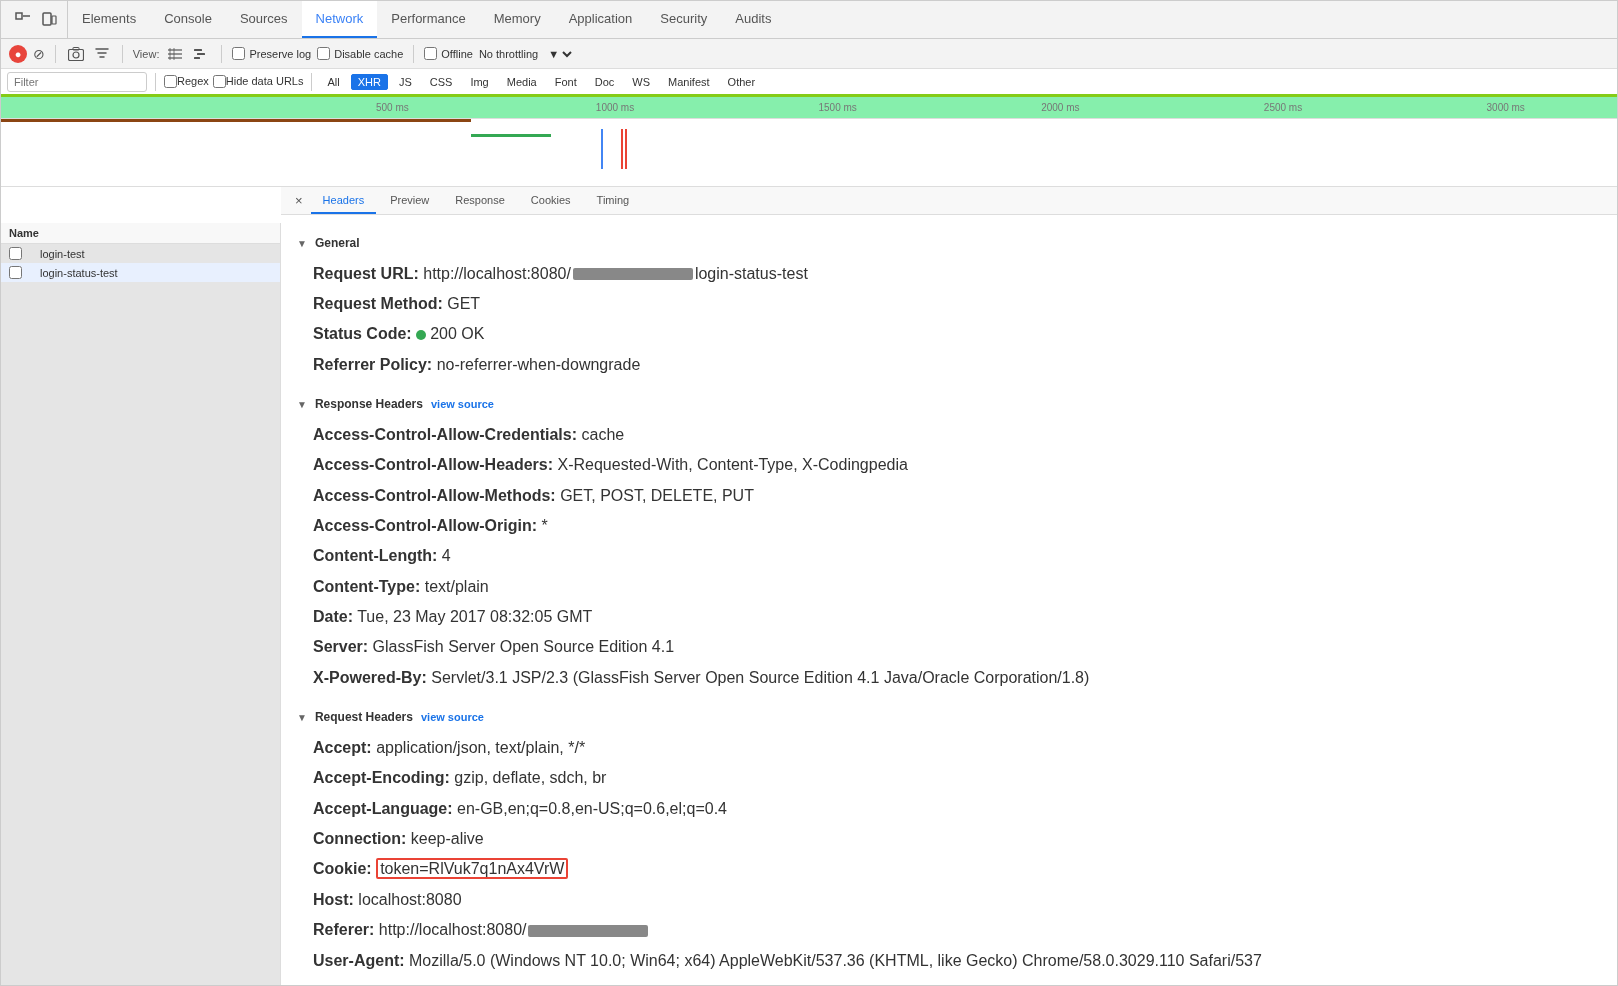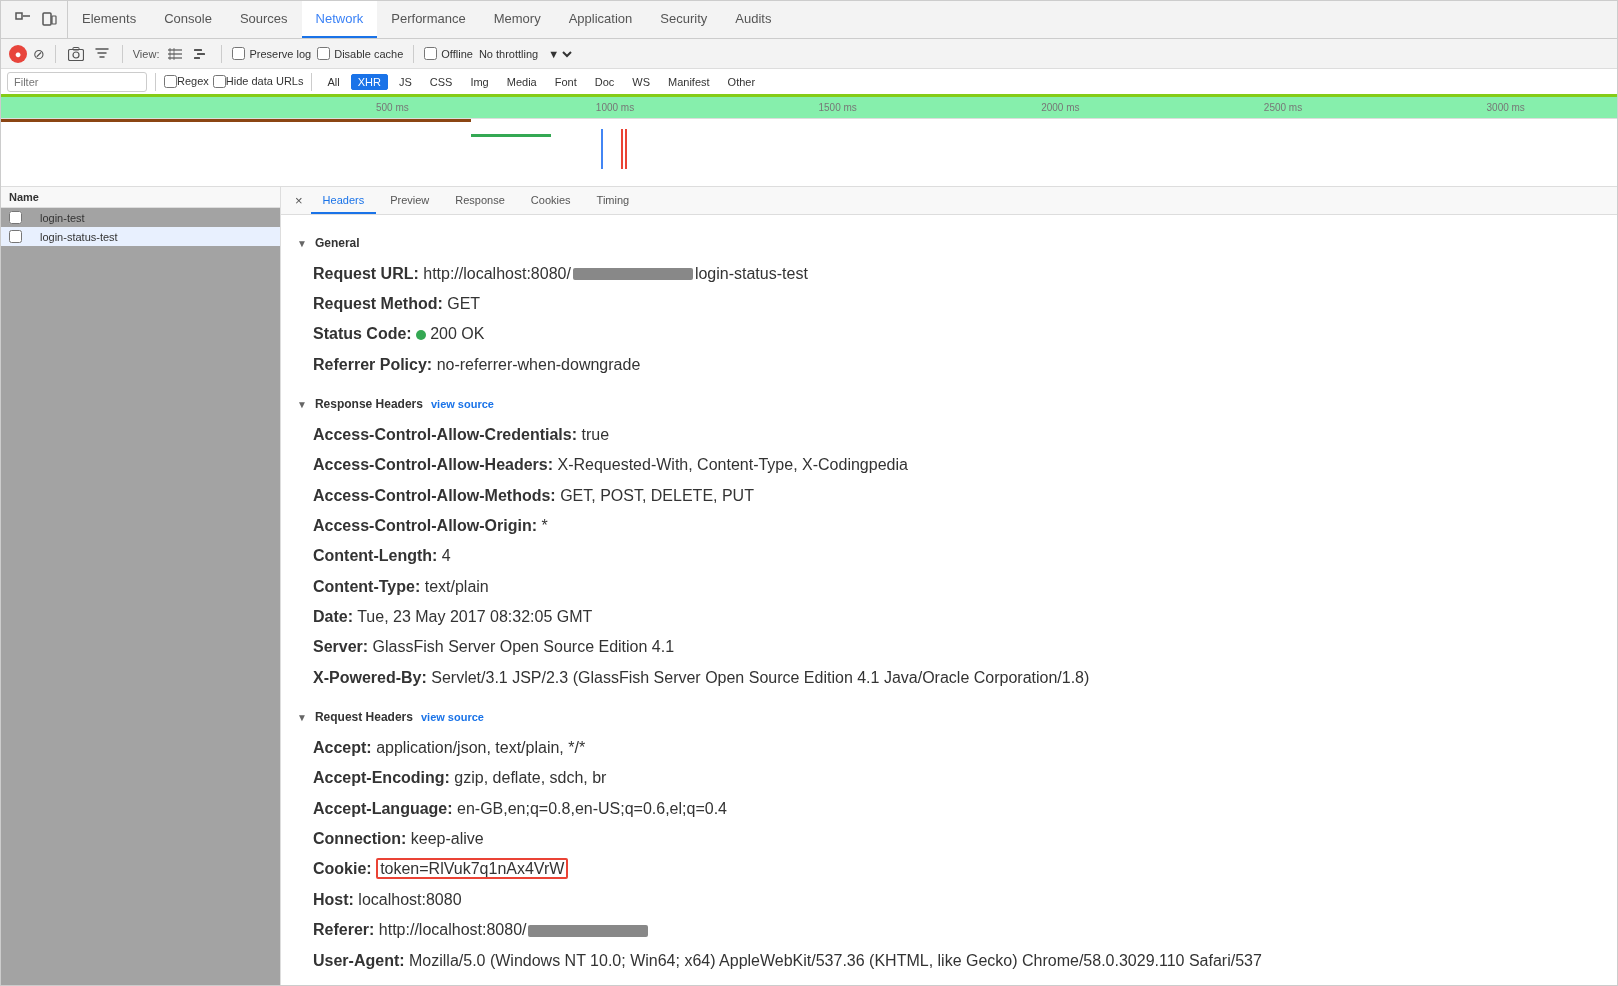--- a/index.html
+++ b/index.html
@@ -236,22 +236,23 @@
       overflow: hidden;
     }
 
     
     .requests-panel {
       width: 280px;
       min-width: 280px;
       border-right: 1px solid #ddd;
       display: flex;
       flex-direction: column;
-      background: #a3a3a3;
+      background: #e5e5e5;
       overflow-y: auto;
+      margin-top: 36px;
     }
     .requests-header {
       padding: 4px 8px;
       font-size: 11px;
       font-weight: bold;
       color: #333;
       background: #f8f8f8;
       border-bottom: 1px solid #ddd;
     }
     .request-item {
@@ -556,21 +557,21 @@
         </div>
 
         <div class="section-header" style="margin-top:14px;">
           <span class="triangle">▼</span>
           <span>Response Headers</span>
           <a class="section-link">view source</a>
         </div>
 
         <div class="detail-row">
           <span class="key">Access-Control-Allow-Credentials:</span>
-          <span class="val"> <span>true</span></span>
+          <span class="val"> <span>cache</span></span>
         </div>
         <div class="detail-row">
           <span class="key">Access-Control-Allow-Headers:</span>
           <span class="val"> <span>X-Requested-With, Content-Type, X-Codingpedia</span></span>
         </div>
         <div class="detail-row">
           <span class="key">Access-Control-Allow-Methods:</span>
           <span class="val"> <span>GET, POST, DELETE, PUT</span></span>
         </div>
         <div class="detail-row">

